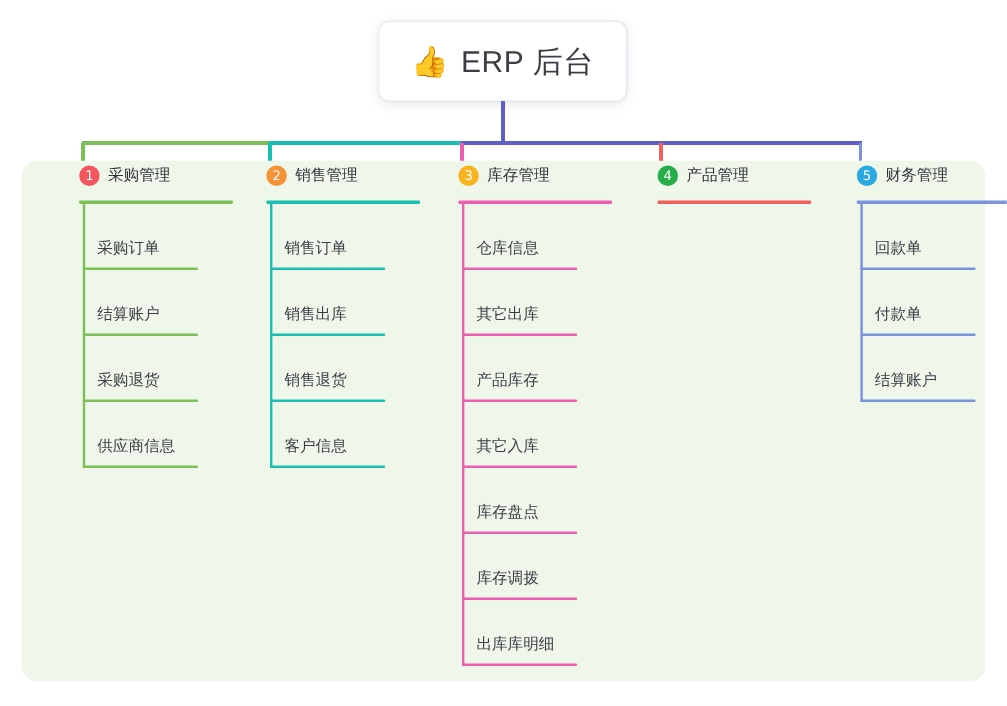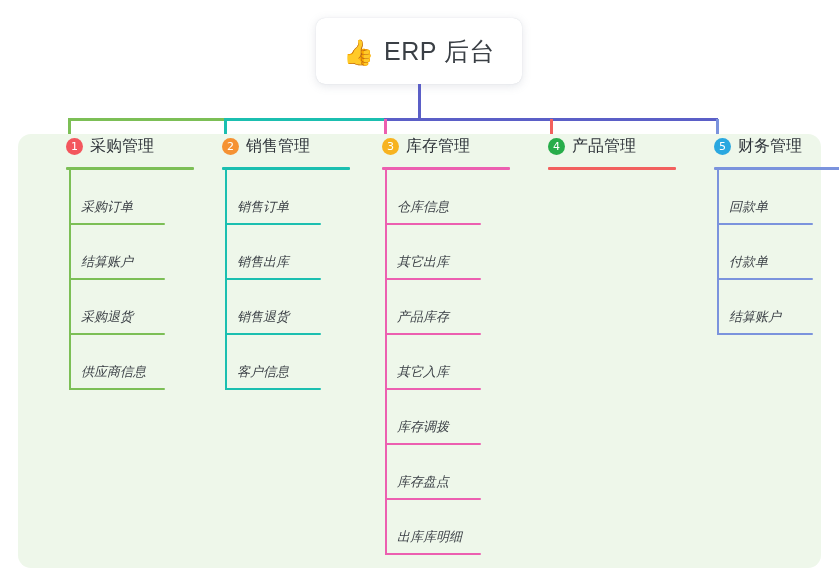--- a/index.html
+++ b/index.html
@@ -87,35 +87,34 @@
     height: 17px;
     border-radius: 50%;
     color: #ffffff;
     font-size: 11px;
     line-height: 17px;
     text-align: center;
     flex: 0 0 auto;
     font-family: "DejaVu Sans", sans-serif;
   }
   .col-title {
-    font-size: 16px;
+    font-size: 13px;
     color: #2f343a;
     white-space: nowrap;
   }
   .col-rule {
     height: 3px;
     width: 128px;
     margin-left: 22px;
     margin-top: 9px;
     border-radius: 1px;
   }
   .col-body {
     position: relative;
     margin-left: 25px;
-    font-style: italic;
   }
   .spine {
     position: absolute;
     left: 0;
     top: 0;
     width: 2px;
   }
   .leaf {
     position: relative;
     height: 55px;
@@ -229,25 +228,25 @@
         </div>
         <div class="leaf">
           <span class="leaf-label">产品库存</span>
           <div class="leaf-rule" style="background: rgb(236, 95, 176);"></div>
         </div>
         <div class="leaf">
           <span class="leaf-label">其它入库</span>
           <div class="leaf-rule" style="background: rgb(236, 95, 176);"></div>
         </div>
         <div class="leaf">
+          <span class="leaf-label">库存盘点</span>
+          <div class="leaf-rule" style="background: rgb(236, 95, 176);"></div>
+        </div>
+        <div class="leaf">
           <span class="leaf-label">库存调拨</span>
-          <div class="leaf-rule" style="background: rgb(236, 95, 176);"></div>
-        </div>
-        <div class="leaf">
-          <span class="leaf-label">库存盘点</span>
           <div class="leaf-rule" style="background: rgb(236, 95, 176);"></div>
         </div>
         <div class="leaf">
           <span class="leaf-label">出库库明细</span>
           <div class="leaf-rule" style="background: rgb(236, 95, 176);"></div>
         </div>
       </div>
     </div>
     <div class="column" style="left: 508px;">
       <div class="col-header">

